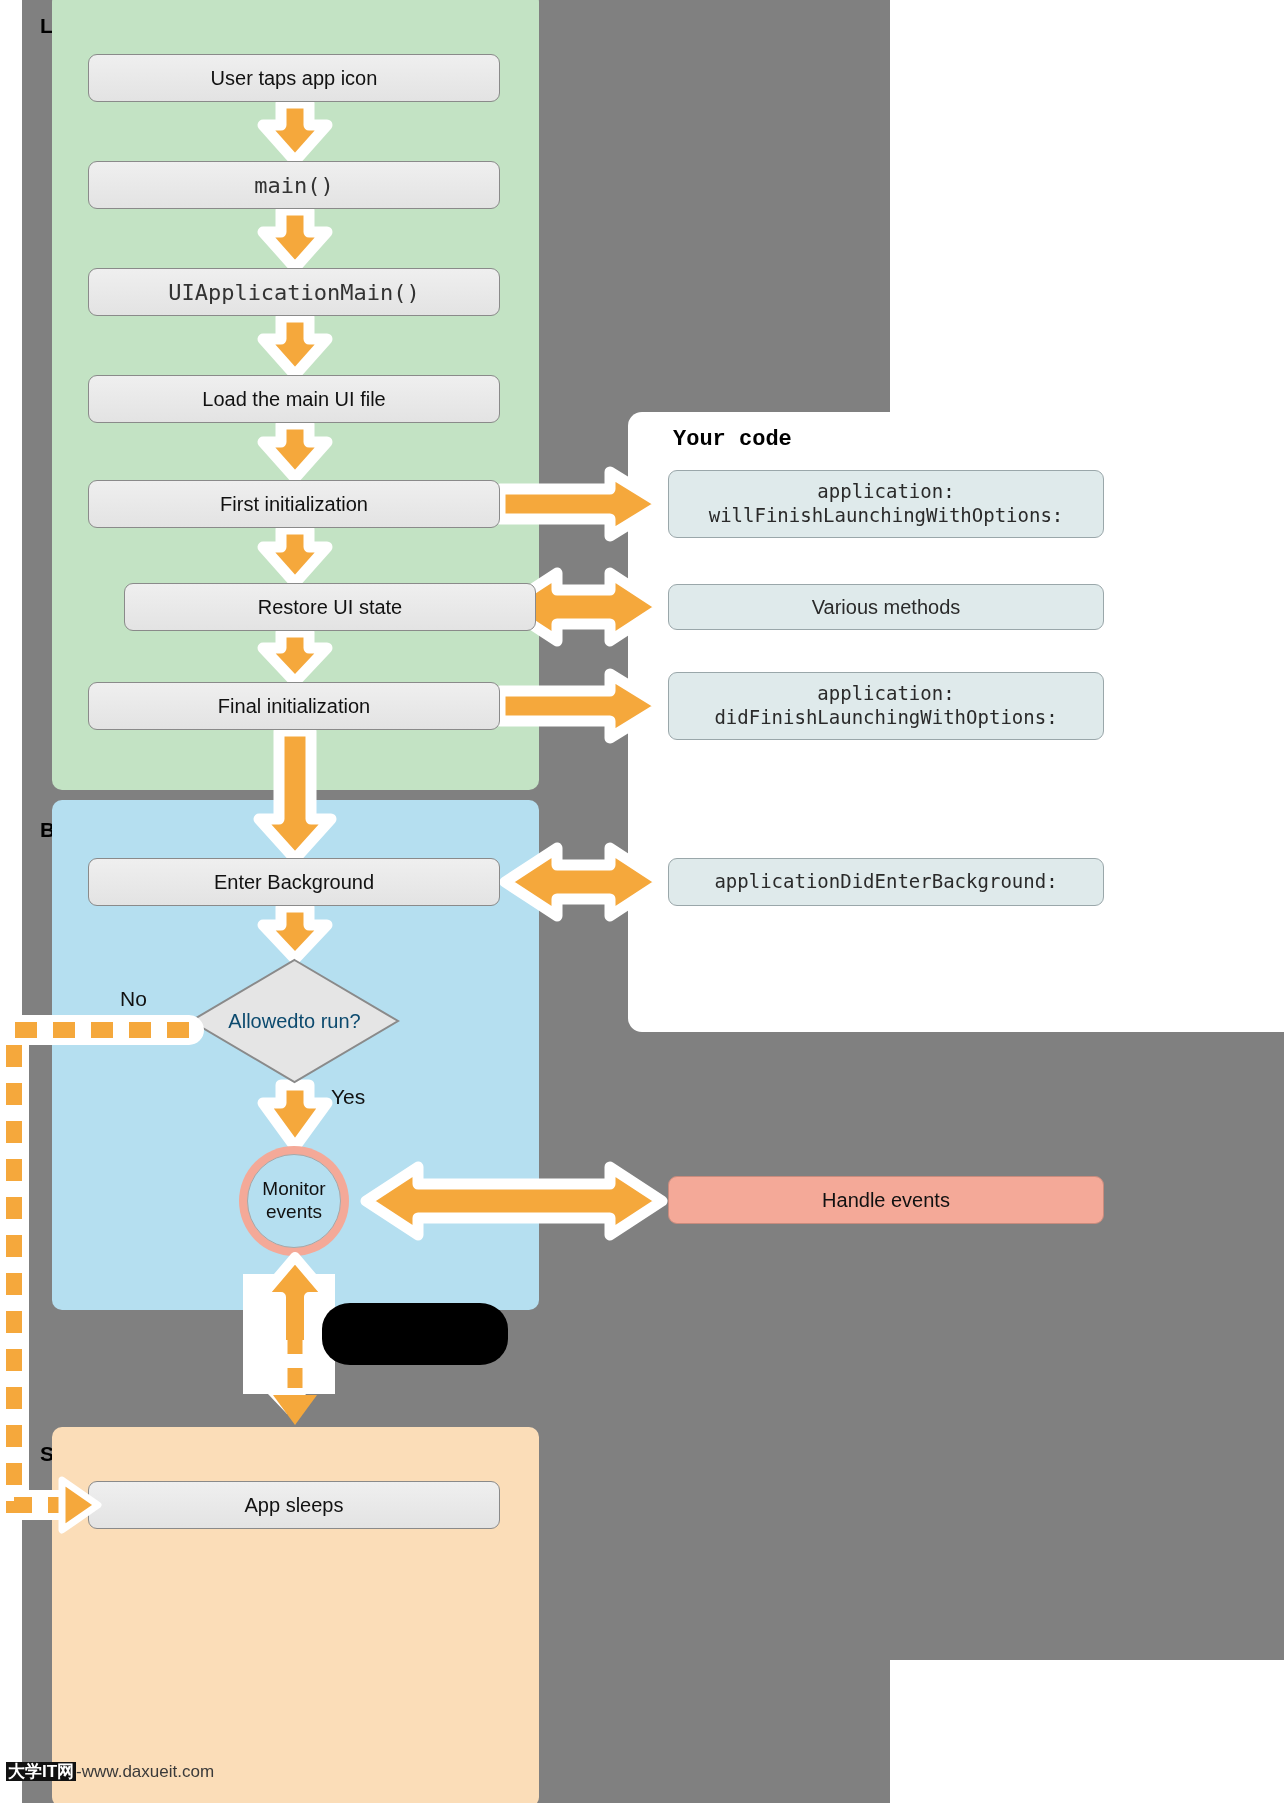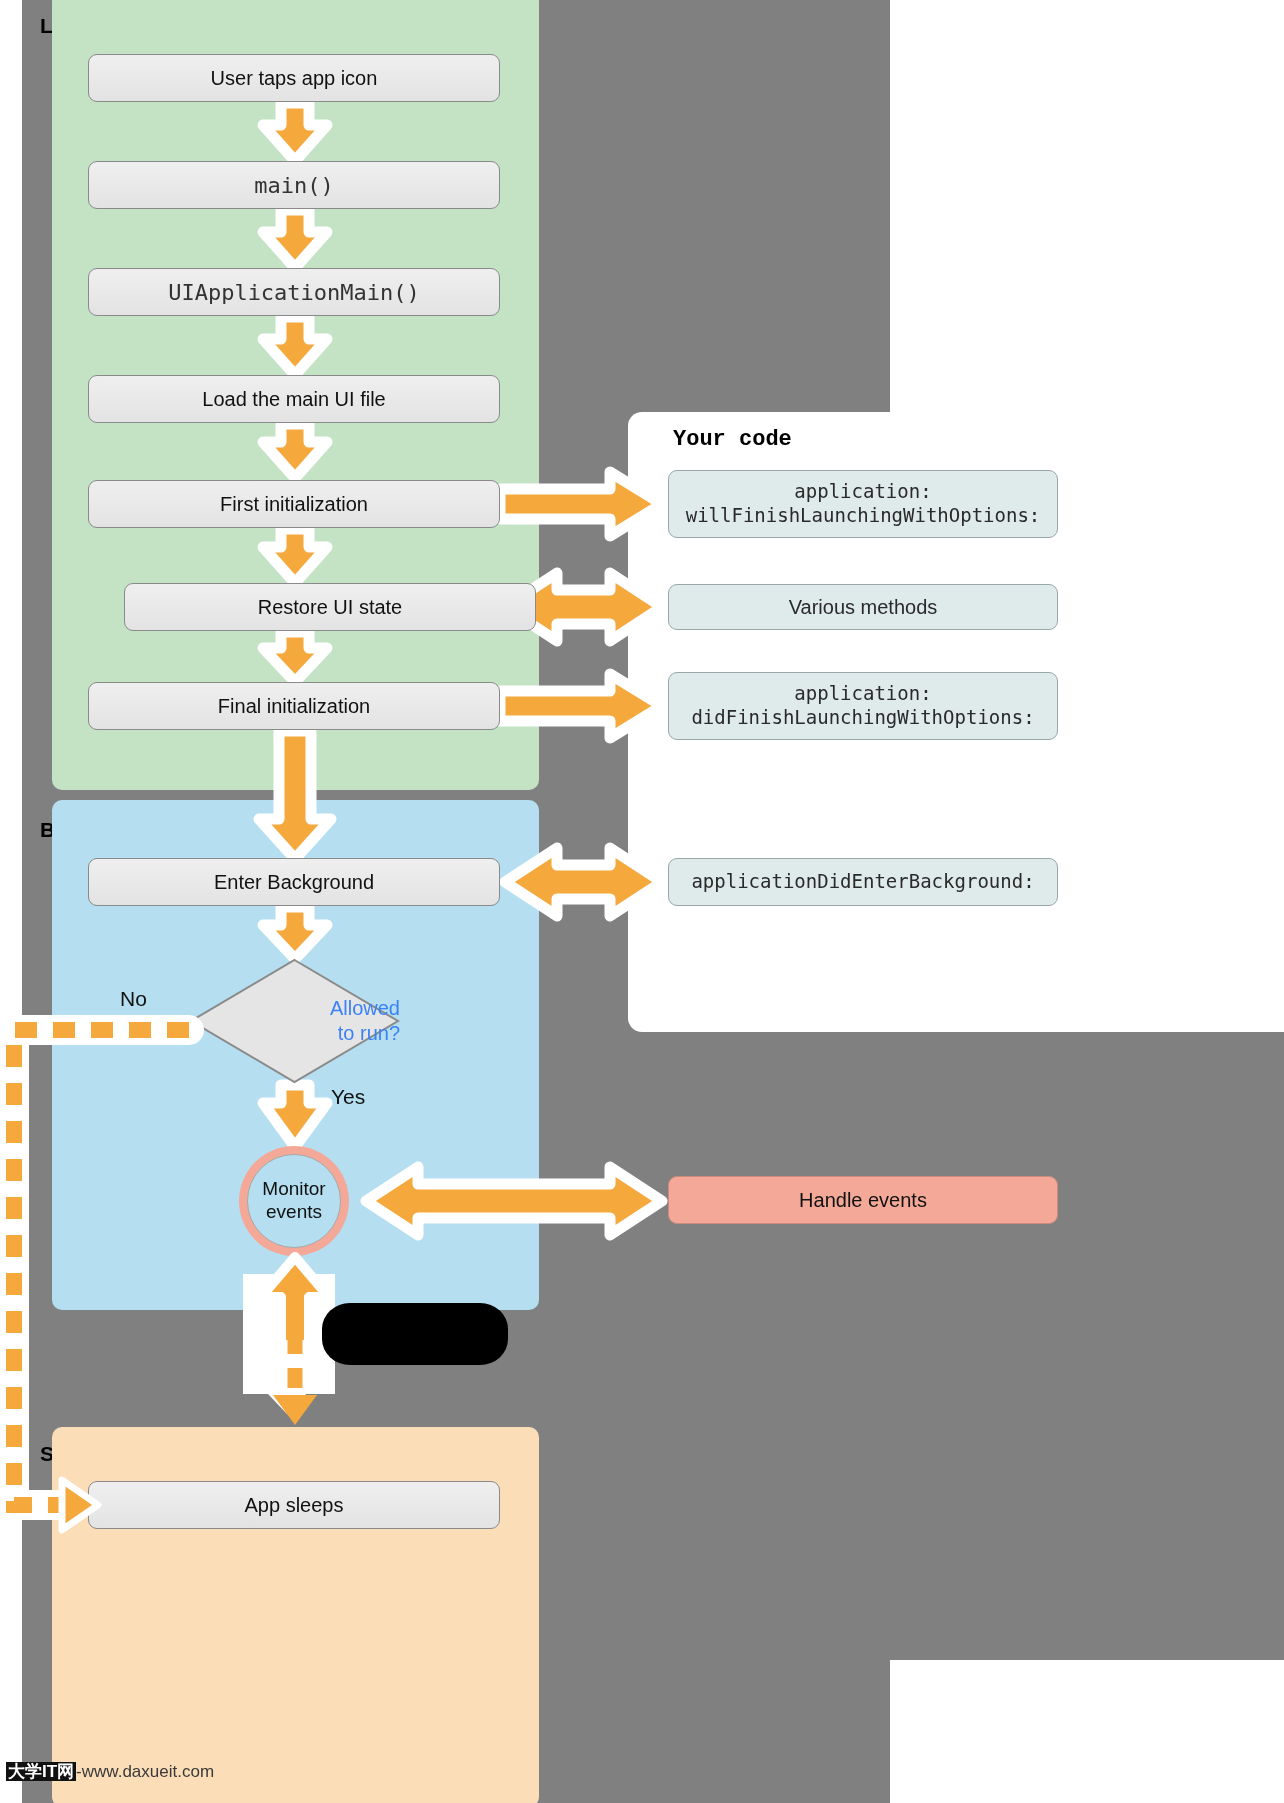--- a/index.html
+++ b/index.html
@@ -52,21 +52,21 @@
     background:linear-gradient(#efefef,#e3e3e3);
     display:flex; align-items:center; justify-content:center;
     font-size:20px; color:#111;
     z-index:6;
   }
   .step.wide{ left:88px; width:412px; }
 
   
   .codebox{
     position:absolute;
-    left:668px; width:390px;
+    left:668px; width:436px;
     border:1px solid #9aa7aa;
     border-radius:9px;
     background:#dfeaeb;
     display:flex; align-items:center; justify-content:center;
     text-align:center;
     font-family:"DejaVu Sans Mono","Liberation Mono",monospace;
     font-size:19px; color:#2a2a2a;
     line-height:1.25;
     z-index:6;
     white-space:pre-line;
@@ -84,22 +84,22 @@
   }
 
   
   .diamond{
     position:absolute;
     left:189px; top:958px; width:211px; height:126px;
     z-index:6;
   }
   .diamond-label{
     position:absolute; left:0; top:0; width:100%; height:100%;
-    display:flex; flex-direction:column; align-items:flex-end; justify-content:center;
-    font-size:20px; color:#3b82f6; line-height:1.25;
+    display:flex; align-items:center; justify-content:center;
+    font-size:20px; color:#0c4a6e; line-height:1.25;
     z-index:7; pointer-events:none;
   }
 
   
   .circle-outer{
     position:absolute;
     left:239px; top:1146px; width:110px; height:110px;
     border-radius:50%;
     background:#f4a998;
     z-index:6;

